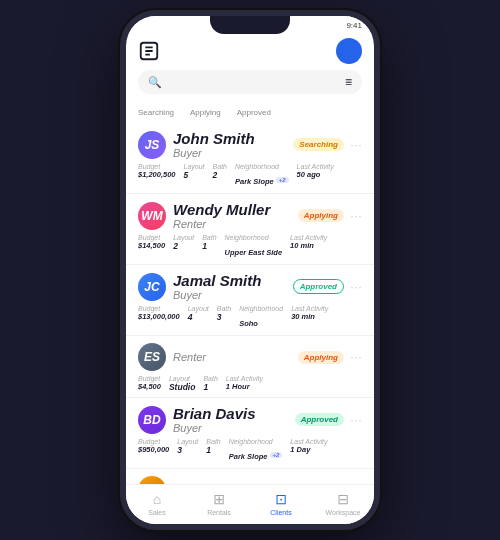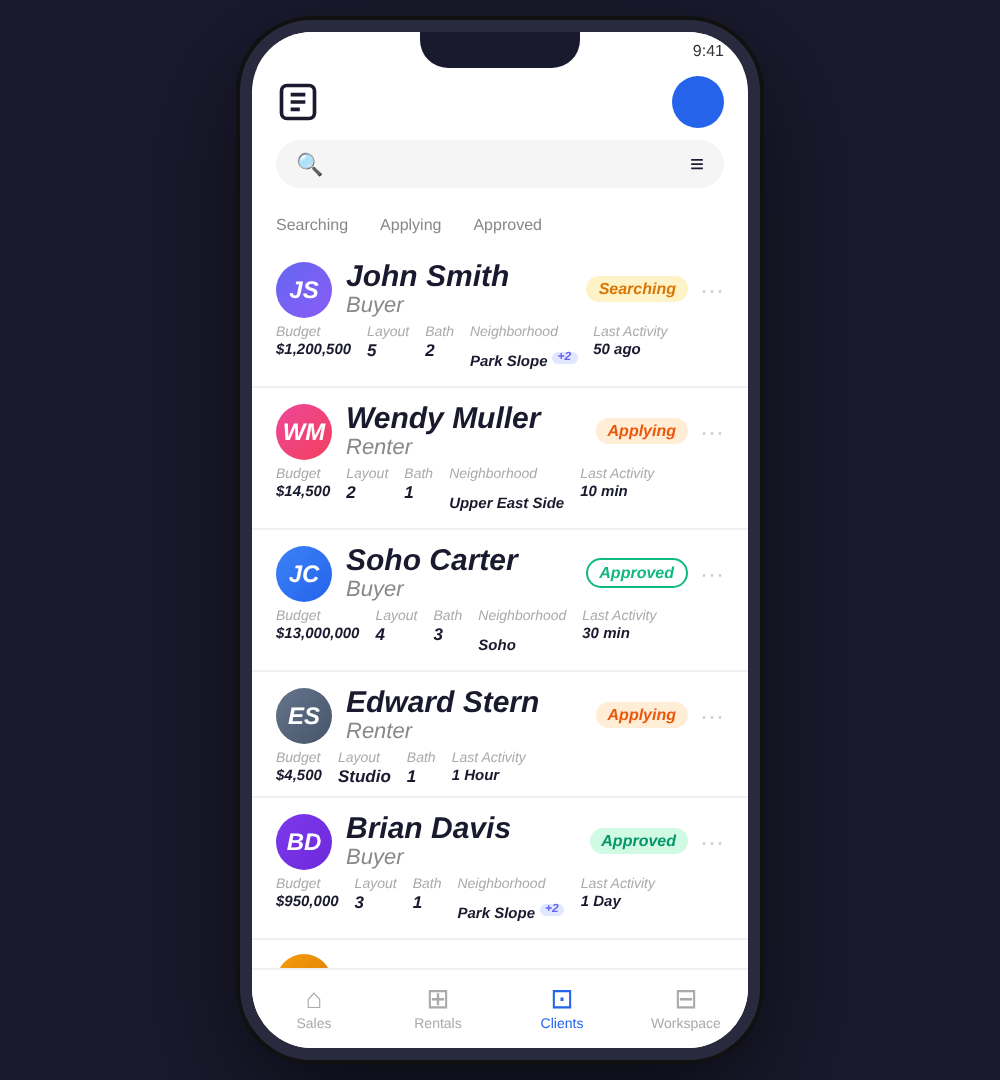--- a/index.html
+++ b/index.html
@@ -381,21 +381,21 @@
           <div class="detail-label">Last Activity</div>
           <div class="detail-value-small">10 min</div>
         </div>
       </div>
 
   </div>
         <div class="client-card">
     <div class="client-header">
       <div class="avatar avatar-jc">JC</div>
       <div class="client-name-block">
-        <div class="client-name">Soho Carter</div>
+        <div class="client-name">Jamal Smith</div>
         <div class="client-type">Buyer</div>
       </div>
       <span class="status-badge badge-approved">Approved</span>
       <span class="more-icon">···</span>
     </div>
 
       <div class="client-details">
         <div class="detail-block">
           <div class="detail-label">Budget</div>
           <div class="detail-value-small">$13,000,000</div>
@@ -416,21 +416,20 @@
           <div class="detail-label">Last Activity</div>
           <div class="detail-value-small">30 min</div>
         </div>
       </div>
 
   </div>
         <div class="client-card">
     <div class="client-header">
       <div class="avatar avatar-es">ES</div>
       <div class="client-name-block">
-        <div class="client-name">Edward Stern</div>
         <div class="client-type">Renter</div>
       </div>
       <span class="status-badge badge-applying">Applying</span>
       <span class="more-icon">···</span>
     </div>
 
       <div class="client-details">
         <div class="detail-block">
           <div class="detail-label">Budget</div>
           <div class="detail-value-small">$4,500</div>

